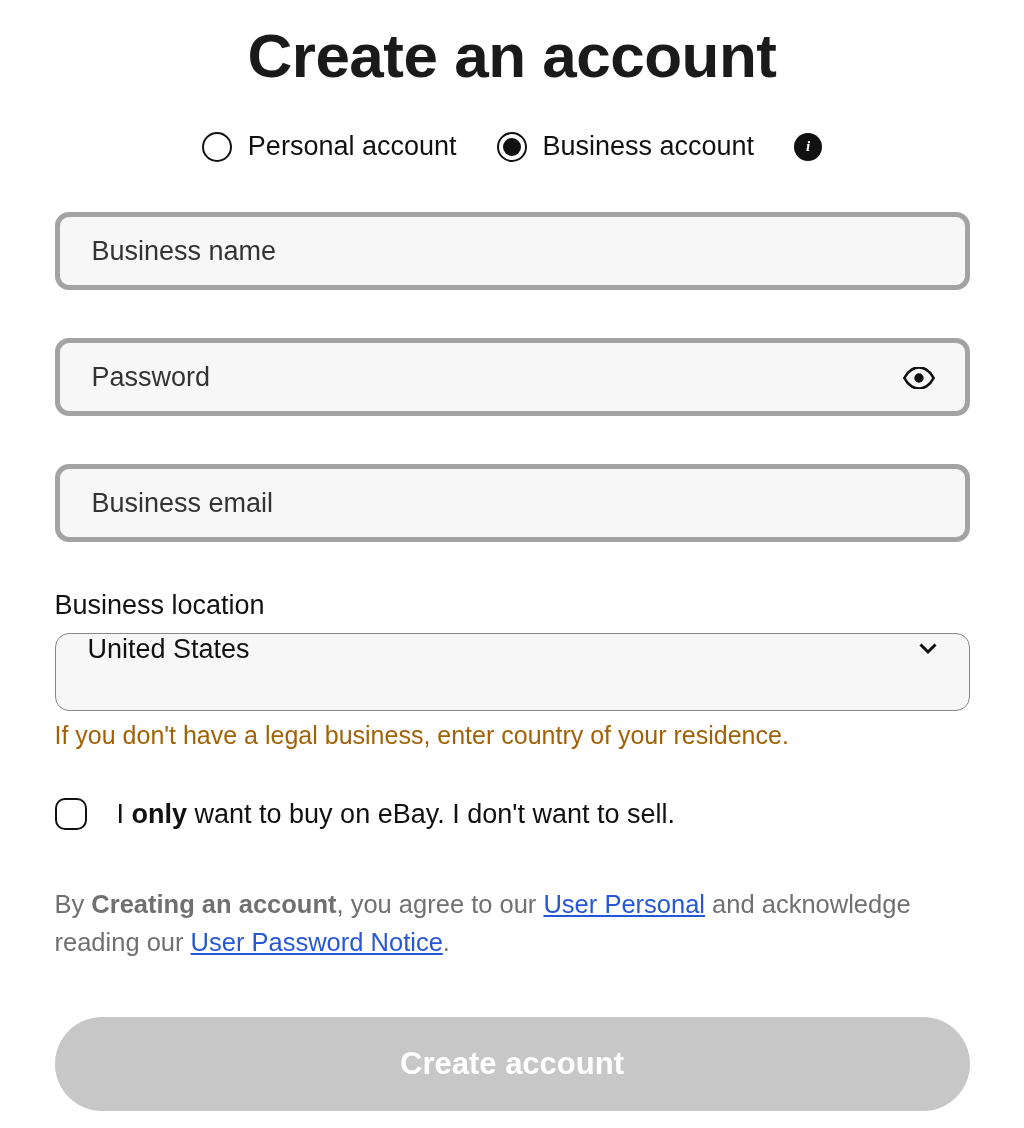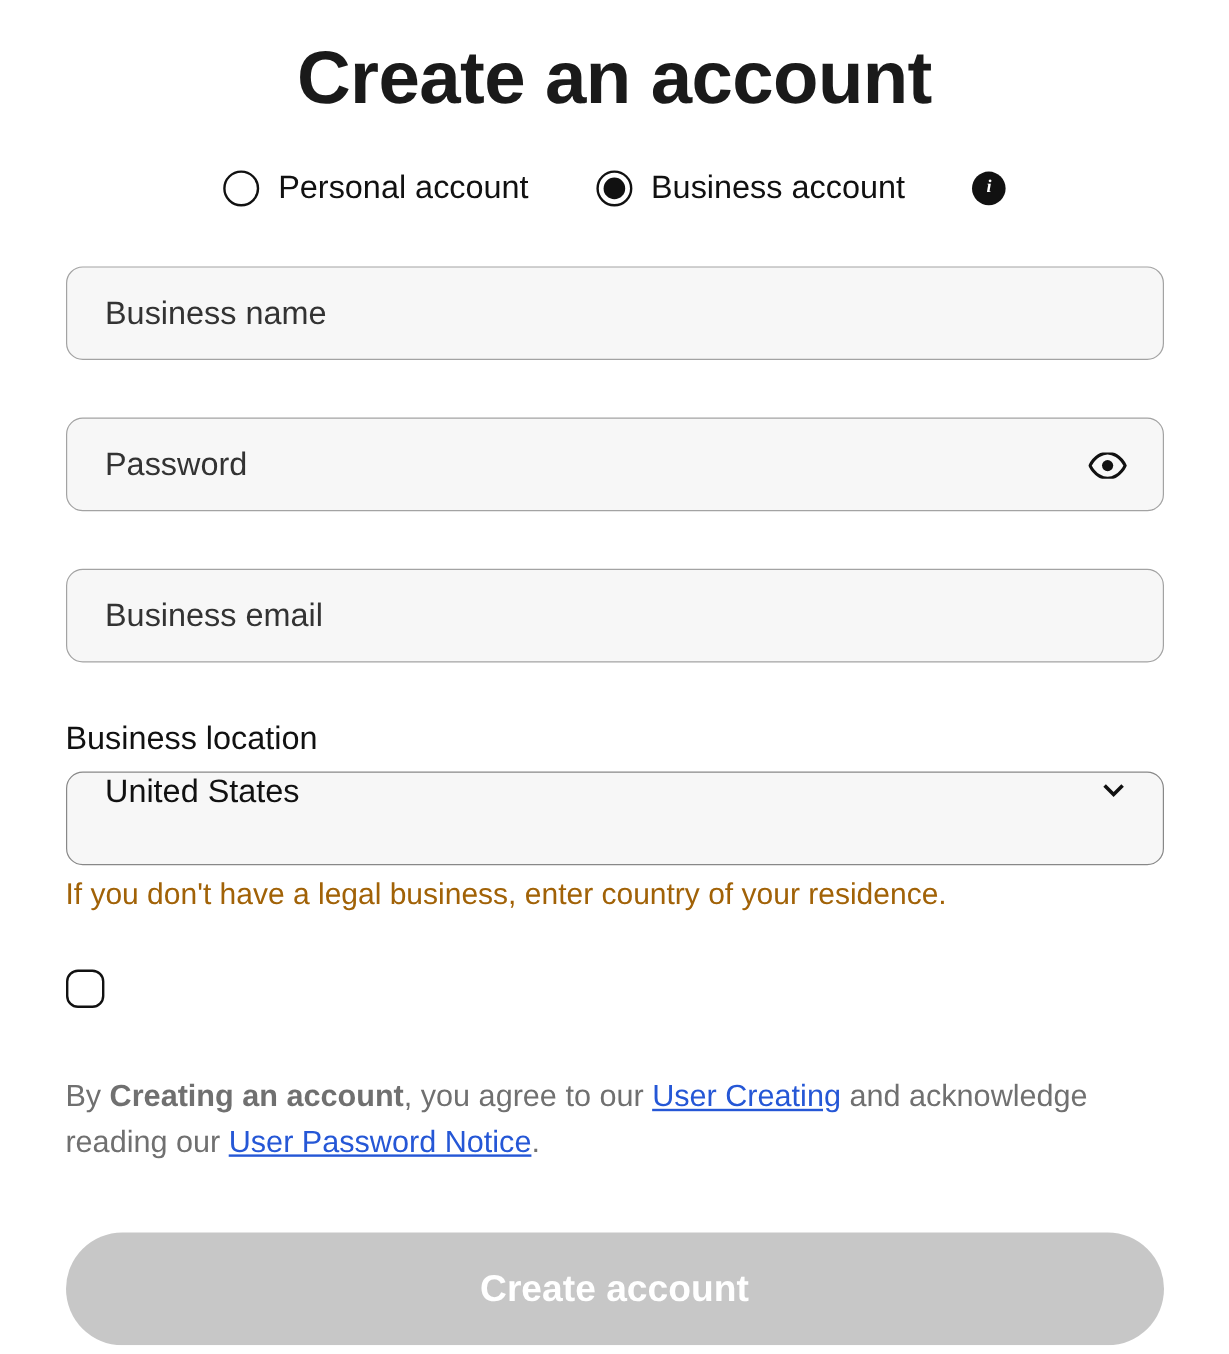--- a/index.html
+++ b/index.html
@@ -5,35 +5,35 @@
   * { box-sizing: border-box; margin: 0; padding: 0; }
   body {
     font-family: -apple-system, BlinkMacSystemFont, "Segoe UI", Helvetica, Arial, sans-serif;
     background: #fff;
     width: 1024px;
     color: #111;
   }
   .container {
     width: 915px;
     margin: 0 auto;
-    padding-top: 30px;
+    padding-top: 20px;
   }
   h1 {
     text-align: center;
     font-size: 62px;
     font-weight: 700;
     letter-spacing: -0.5px;
     color: #1a1a1a;
     margin-bottom: 40px;
   }
   .radio-row {
     display: flex;
     justify-content: center;
     align-items: center;
-    gap: 56px;
+    gap: 40px;
     margin-bottom: 50px;
   }
   .radio-option {
     display: flex;
     align-items: center;
     gap: 16px;
     cursor: pointer;
   }
   .radio-outer {
     width: 30px;
@@ -64,21 +64,21 @@
     align-items: center;
     justify-content: center;
     font-size: 15px;
     font-weight: 700;
     font-style: italic;
     font-family: Georgia, serif;
   }
   .field {
     width: 100%;
     height: 78px;
-    border: 1px solid #a3a3a3;
+    border: 5px solid #a3a3a3;
     border-radius: 14px;
     background: #f7f7f7;
     padding: 0 32px;
     font-size: 27px;
     color: #111;
     display: flex;
     align-items: center;
     margin-bottom: 48px;
     position: relative;
   }
@@ -210,21 +210,24 @@
     <span>
       <svg class="chevron" viewBox="0 0 12 8" fill="none" stroke="#111" stroke-width="2">
         <path d="M1 1 L6 6 L11 1"></path>
       </svg>
     </span>
   </div>
   <div class="helper">If you don't have a legal business, enter country of your residence.</div>
 
   <div class="checkbox-row">
     <span class="checkbox"></span>
+    <span class="checkbox-text">
+      <span>I </span><span class="bold">only</span><span> want to buy on eBay. I don't want to sell.</span>
+    </span>
   </div>
 
   <div class="legal">
-    <span>By </span><span class="bold">Creating an account</span><span>, you agree to our </span><a href="#">User Creating</a><span> and acknowledge reading our </span><a href="#">User Password Notice</a><span>.</span>
+    <span>By </span><span class="bold">Creating an account</span><span>, you agree to our </span><a href="#">User Personal</a><span> and acknowledge reading our </span><a href="#">User Password Notice</a><span>.</span>
   </div>
 
   <button class="submit">Create account</button>
 
 </div>
 
 </body></html>

